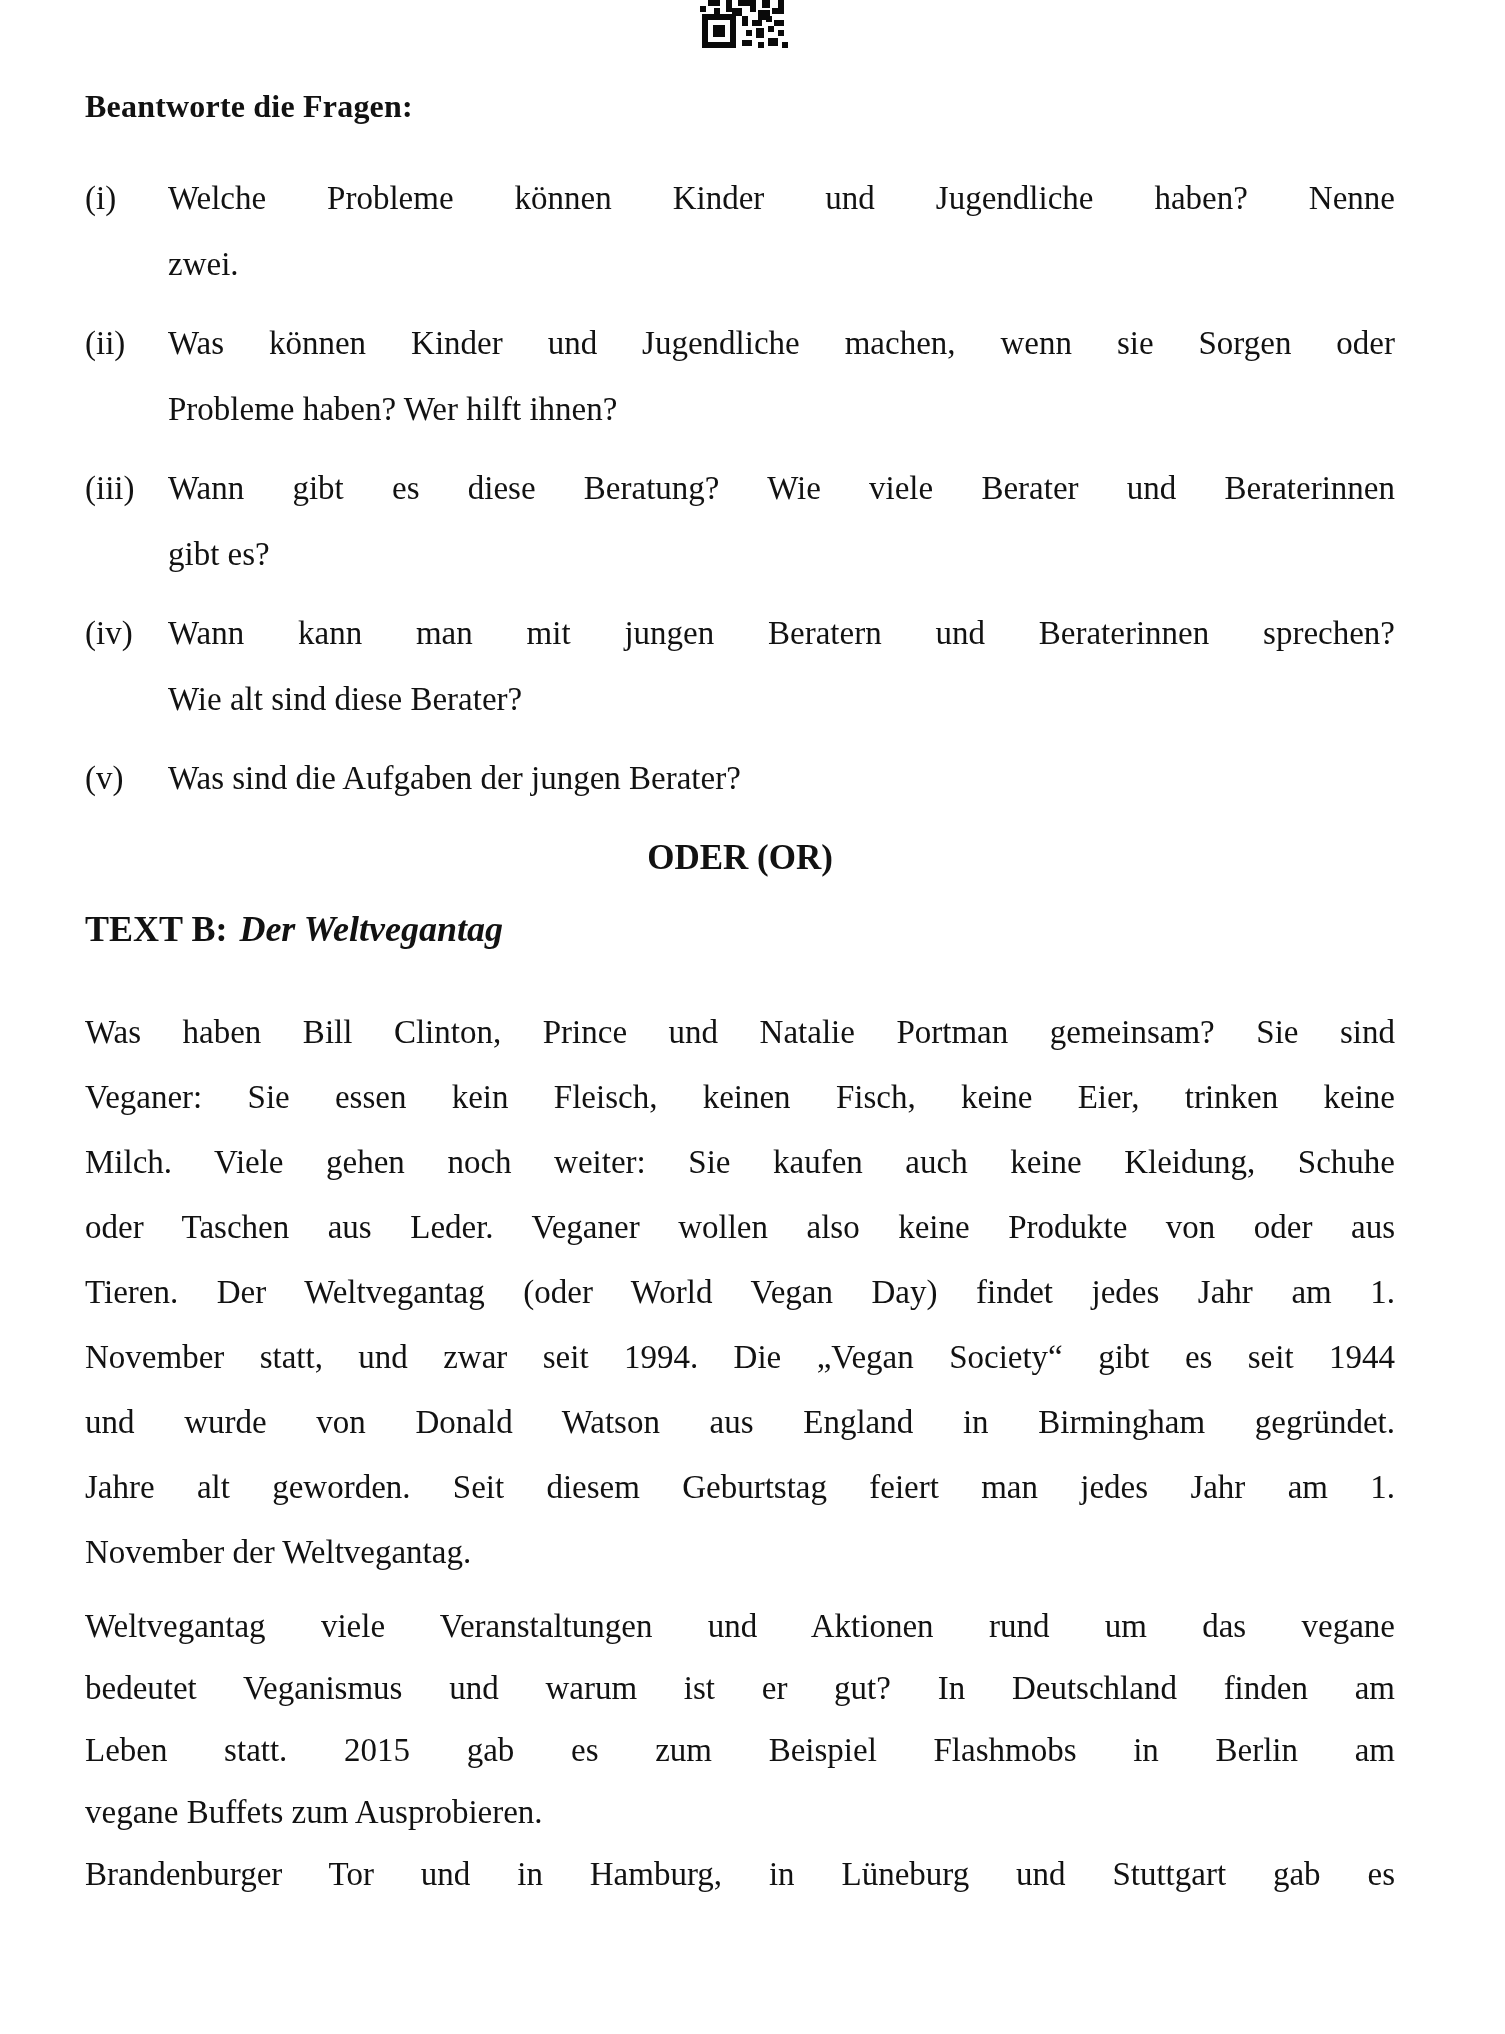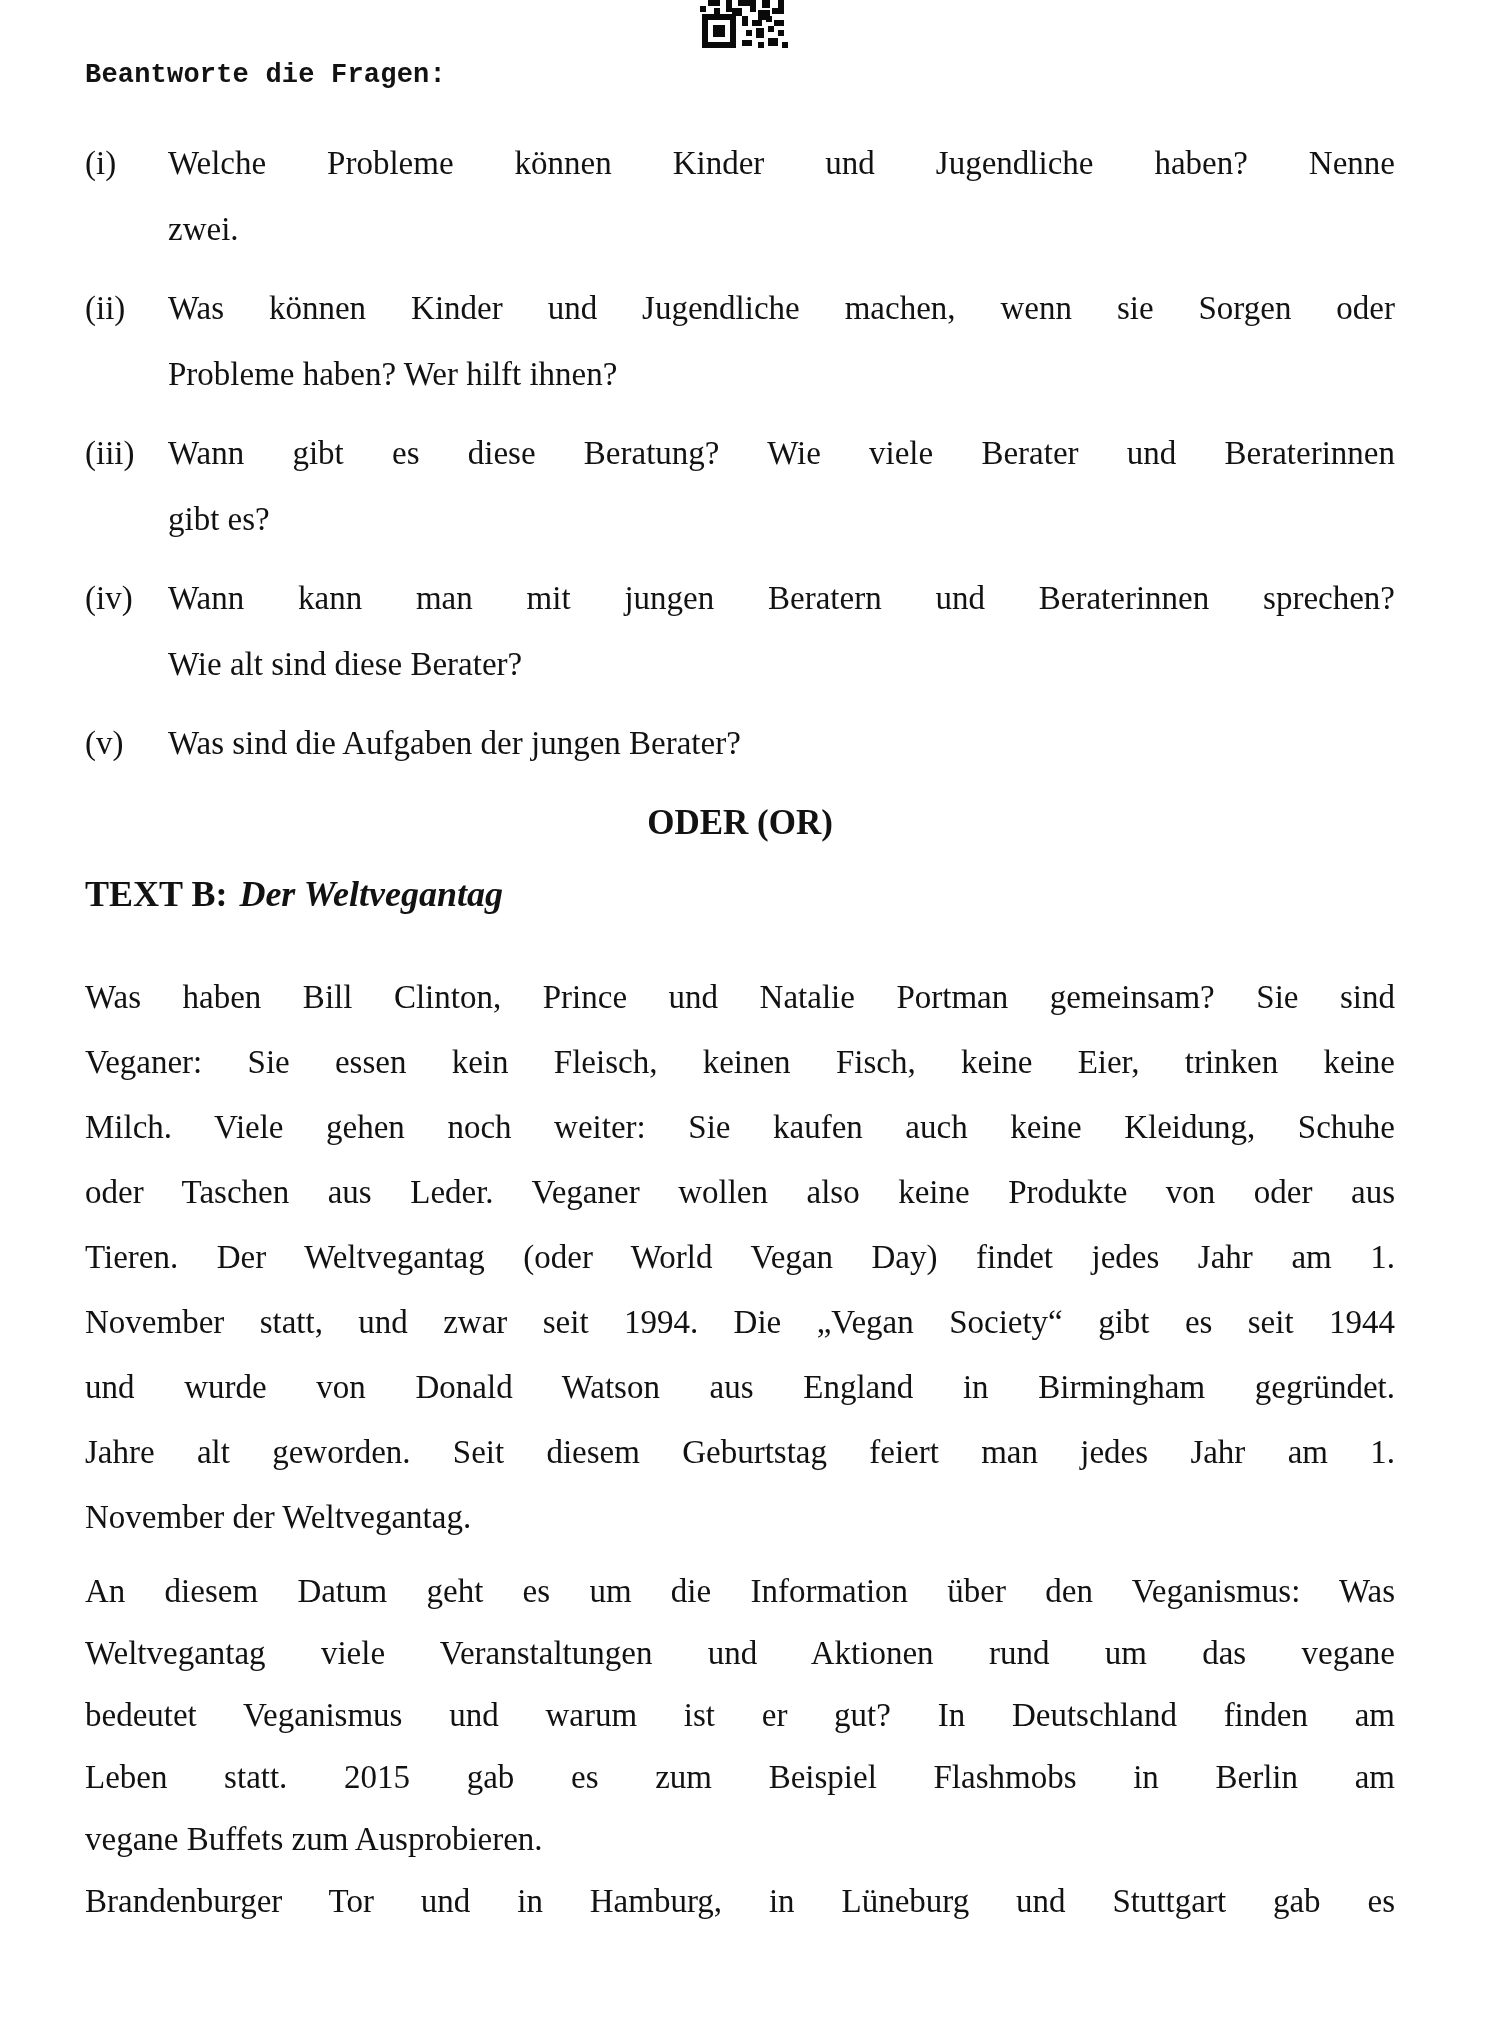--- a/index.html
+++ b/index.html
@@ -18,25 +18,24 @@
     left: 700px;
     top: 0;
   }
   .content {
     position: absolute;
     left: 85px;
     top: 0;
     width: 1310px;
   }
   .heading {
-    margin-top: 60px;
-    font-size: 27px;
+    margin-top: 88px;
+    font-size: 32px;
     font-weight: bold;
     letter-spacing: 0.2px;
-    font-family: Liberation Mono, monospace;
   }
   .questions { margin-top: 40px; }
   .q {
     position: relative;
     padding-left: 83px;
     font-size: 33px;
     line-height: 66px;
     margin-bottom: 13px;
   }
   .qnum {
@@ -164,21 +163,20 @@
       <div class="pline j">Milch. Viele gehen noch weiter: Sie kaufen auch keine Kleidung, Schuhe</div>
       <div class="pline j">oder Taschen aus Leder. Veganer wollen also keine Produkte von oder aus</div>
       <div class="pline j">Tieren. Der Weltvegantag (oder World Vegan Day) findet jedes Jahr am 1.</div>
       <div class="pline j">November statt, und zwar seit 1994. Die „Vegan Society“ gibt es seit 1944</div>
       <div class="pline j">und wurde von Donald Watson aus England in Birmingham gegründet.</div>
       <div class="pline j">Jahre alt geworden. Seit diesem Geburtstag feiert man jedes Jahr am 1.</div>
       <div class="pline">November der Weltvegantag.</div>
     </div>
 
     <div class="para para2">
-      <div class="pline j">An diesem Datum geht es um die Information über den Veganismus: Was</div>
       <div class="pline j">Weltvegantag viele Veranstaltungen und Aktionen rund um das vegane</div>
       <div class="pline j">bedeutet Veganismus und warum ist er gut? In Deutschland finden am</div>
       <div class="pline j">Leben statt. 2015 gab es zum Beispiel Flashmobs in Berlin am</div>
       <div class="pline">vegane Buffets zum Ausprobieren.</div>
       <div class="pline j">Brandenburger Tor und in Hamburg, in Lüneburg und Stuttgart gab es</div>
     </div>
 
   </div>
 </div>
 

